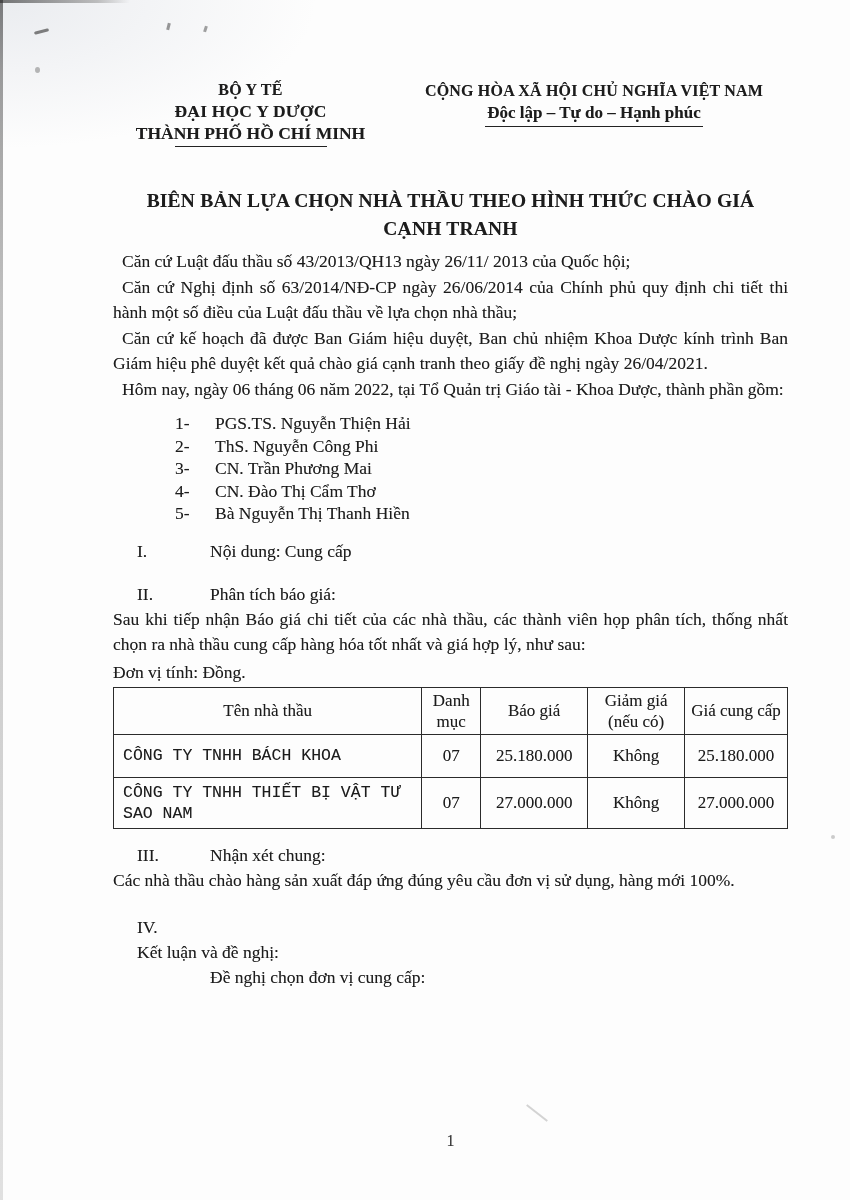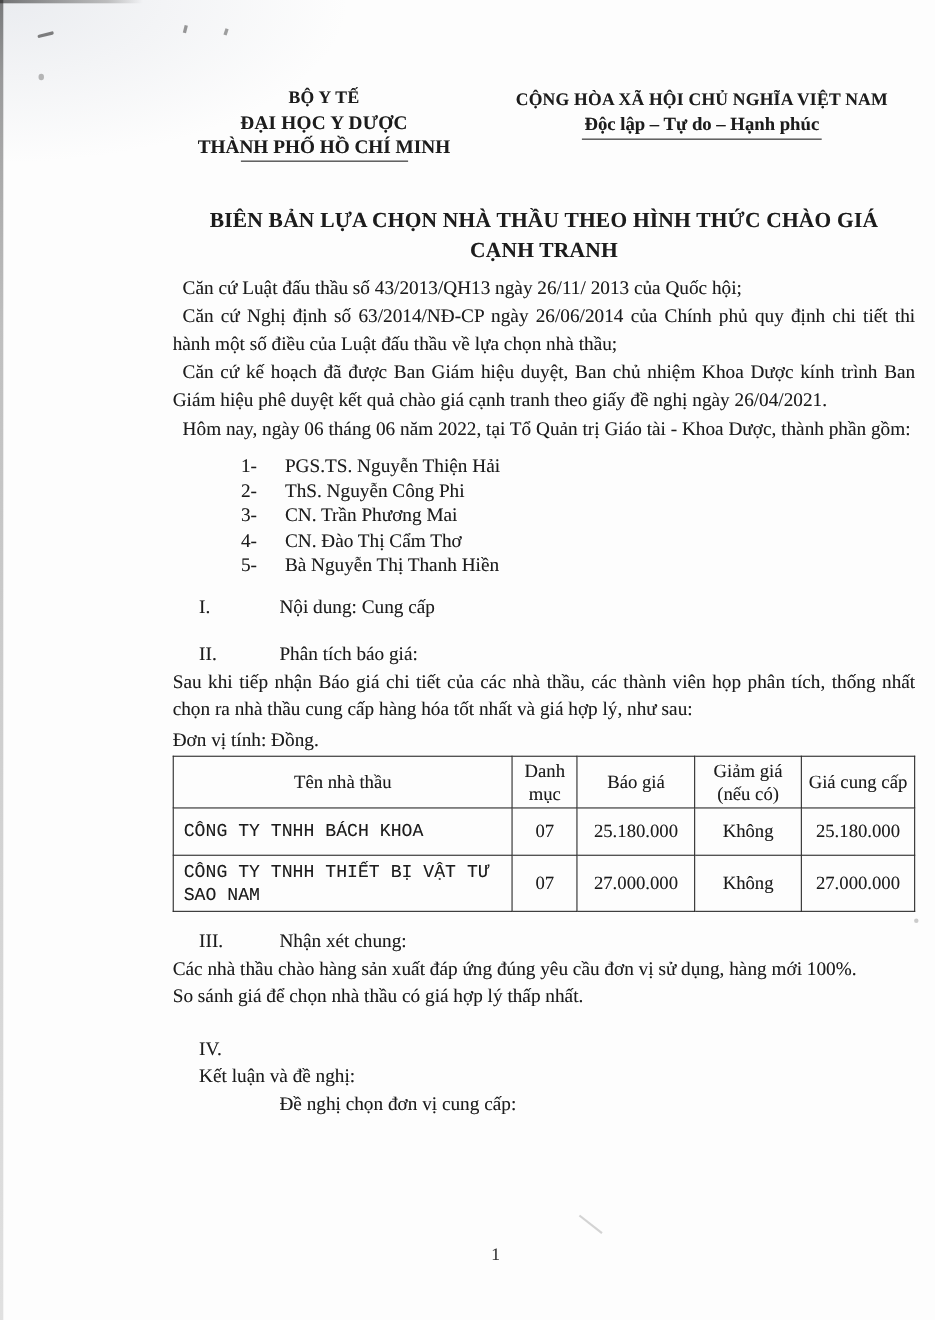--- a/index.html
+++ b/index.html
@@ -26,21 +26,21 @@
     opacity:.6;
   }
   .speck { position:absolute; background:#555; }
   .speck.s1 { left:34px; top:30px; width:15px; height:3px; transform:rotate(-14deg); border-radius:2px; opacity:.75; }
   .speck.s2 { left:167px; top:23px; width:3px; height:7px; transform:rotate(14deg); opacity:.6; }
   .speck.s3 { left:204px; top:26px; width:3px; height:6px; transform:rotate(18deg); opacity:.55; }
   .speck.s4 { left:35px; top:67px; width:5px; height:6px; border-radius:50%; opacity:.4; }
   .speck.s5 { left:524px; top:1112px; width:26px; height:2px; transform:rotate(38deg); background:#aaa; opacity:.5; }
   .speck.s6 { left:831px; top:835px; width:4px; height:4px; border-radius:50%; background:#999; opacity:.5; }
 
-  .content { position:absolute; left:113px; top:0; width:675px;margin-left:44px; }
+  .content { position:absolute; left:113px; top:0; width:675px; }
 
   
   .hdr { display:flex; margin-top:80px; }
   .hdr-left { width:275px; text-align:center; }
   .hdr-left .l1 { font-size:16px; line-height:20px; font-weight:700; letter-spacing:.3px; }
   .hdr-left .l2 { font-size:17.5px; line-height:22px; font-weight:700; letter-spacing:.2px; }
   .hdr-left .l3 { font-size:17.5px; line-height:22px; font-weight:700; }
   .hdr-left .rule { width:152px; border-top:1.6px solid #222; margin:2px auto 0; }
   .hdr-right { flex:1; text-align:center; padding-left:12px; }
   .hdr-right .l1 { font-size:16px; line-height:22px; font-weight:700; letter-spacing:.2px; }
@@ -199,21 +199,20 @@
           <td>27.000.000</td>
         </tr>
       </tbody>
     </table>
 
     <div class="sec m3">
       <span class="sec-num">III.</span>
       <span>Nhận xét chung:</span>
     </div>
     <p class="sec-body">Các nhà thầu chào hàng sản xuất đáp ứng đúng yêu cầu đơn vị sử dụng, hàng mới 100%.</p>
-    <p class="sec-body">So sánh giá để chọn nhà thầu có giá hợp lý thấp nhất.</p>
 
     <div class="sec m4">
       <span class="sec-num">IV.</span>
       <span>Kết luận và đề nghị:</span>
     </div>
     <p class="sec-body indented">Đề nghị chọn đơn vị cung cấp:</p>
 
   </div>
 
   <div class="page-number">1</div>

